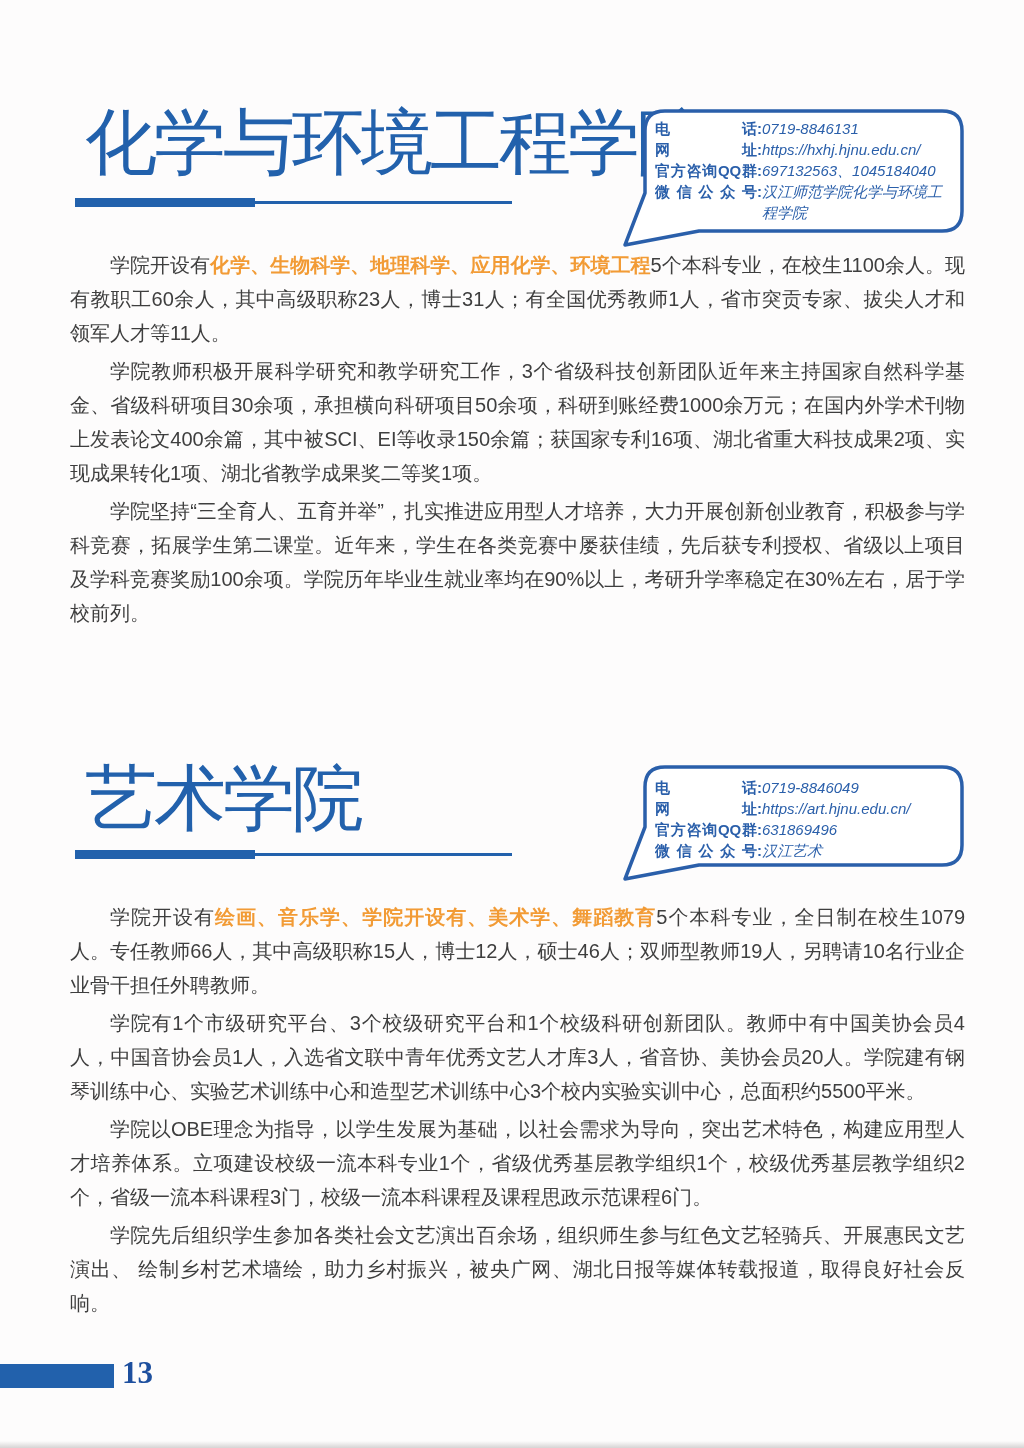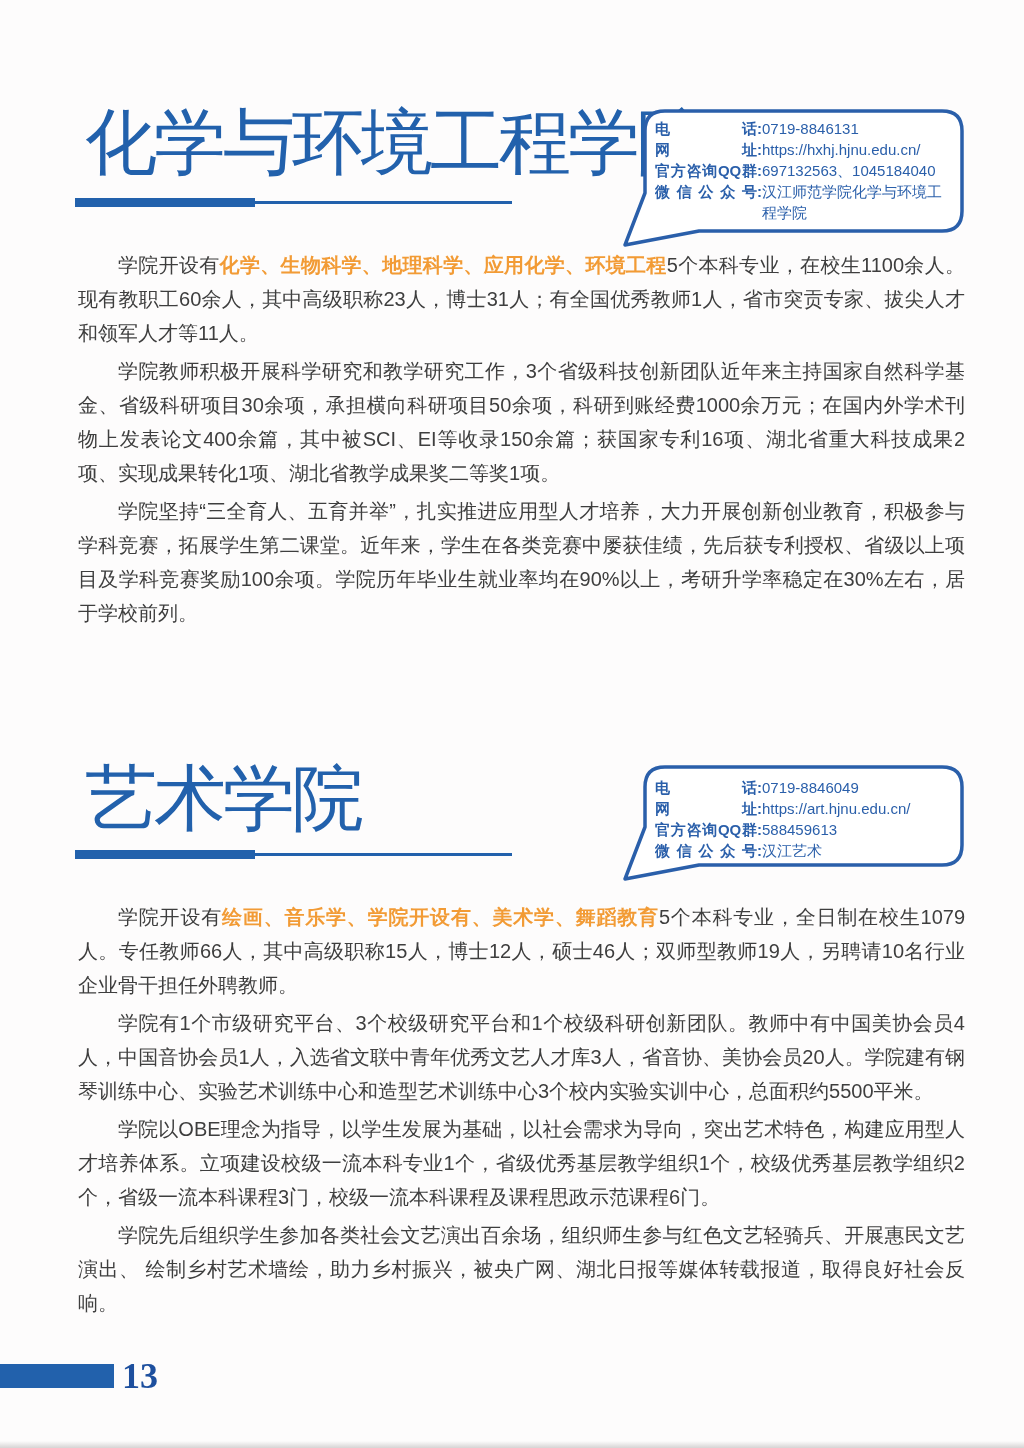--- a/index.html
+++ b/index.html
@@ -40,37 +40,37 @@
   }
   .b2 .bubble-rows{top:13px;}
   .contact-row{display:flex;align-items:flex-start;}
   .c-label{
     display:inline-block;width:102px;flex:0 0 102px;
     font-weight:700;
     text-align:justify;text-align-last:justify;-moz-text-align-last:justify;
     white-space:nowrap;overflow:hidden;
   }
   .c-sep{font-weight:700;flex:0 0 auto;}
-  .c-value{flex:1 1 auto;word-break:break-all;}
+  .c-value{flex:1 1 auto;word-break:break-all;font-style:italic;}
   
   .body-text{position:absolute;width:903px;}
   .bt1{left:62px;top:248px;}
   .bt2{left:62px;top:900px;}
   .para{
-    margin:0 0 4px 16px;
+    margin:0 0 4px 8px;
     font-size:20px;line-height:34px;color:var(--body-text);
     text-align:justify;text-indent:2em;
   }
   .majors{color:var(--accent-orange);font-weight:700;}
   
   .footer-bar{position:absolute;left:0;top:1364px;width:114px;height:24px;background:var(--brand-blue);}
   .page-number{
     position:absolute;left:122px;top:1355px;
     font-family:"Liberation Serif","DejaVu Serif",serif;
-    font-weight:700;font-size:36px;color:#1d4f9e;
+    font-weight:700;font-size:31px;color:#1d4f9e;
   }
   .bottom-edge{
     position:absolute;left:0;bottom:0;width:100%;height:7px;
     background:linear-gradient(#fdfcfc,#d6d4d4);
   }
 </style>
 </head>
 <body>
 
 <div class="page">
@@ -134,21 +134,21 @@
           <span class="c-value">0719-8846049</span>
       </div>
       <div class="contact-row">
         <span class="c-label">网址</span>
           <span class="c-sep">:</span>
           <span class="c-value">https://art.hjnu.edu.cn/</span>
       </div>
       <div class="contact-row">
         <span class="c-label">官方咨询QQ群</span>
           <span class="c-sep">:</span>
-          <span class="c-value">588459613</span>
+          <span class="c-value">631869496</span>
       </div>
       <div class="contact-row">
         <span class="c-label">微信公众号</span>
           <span class="c-sep">:</span>
           <span class="c-value">汉江艺术</span>
       </div>
     </div>
   </div>
 
   <div class="body-text bt2">

